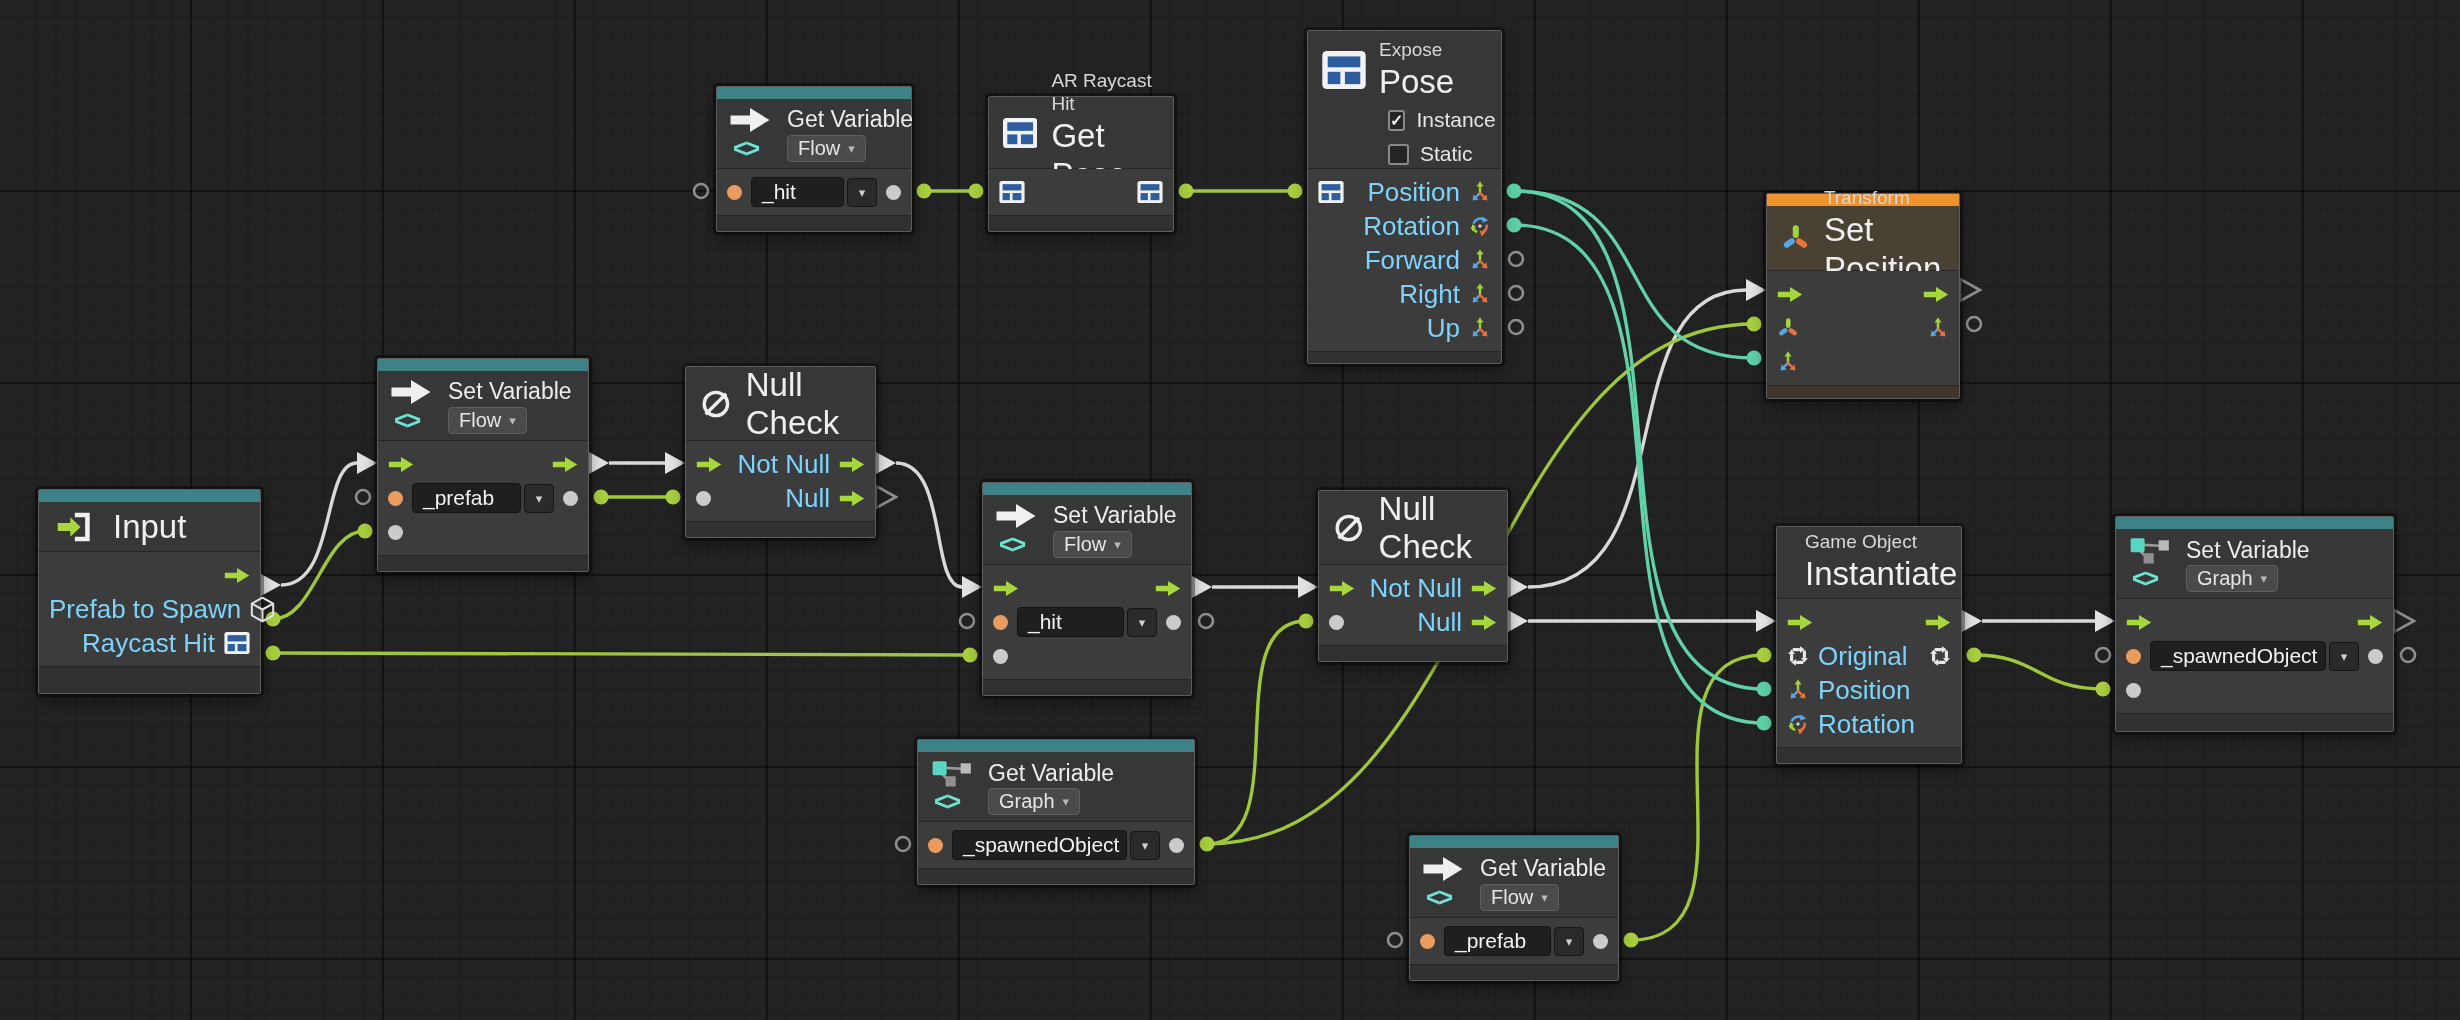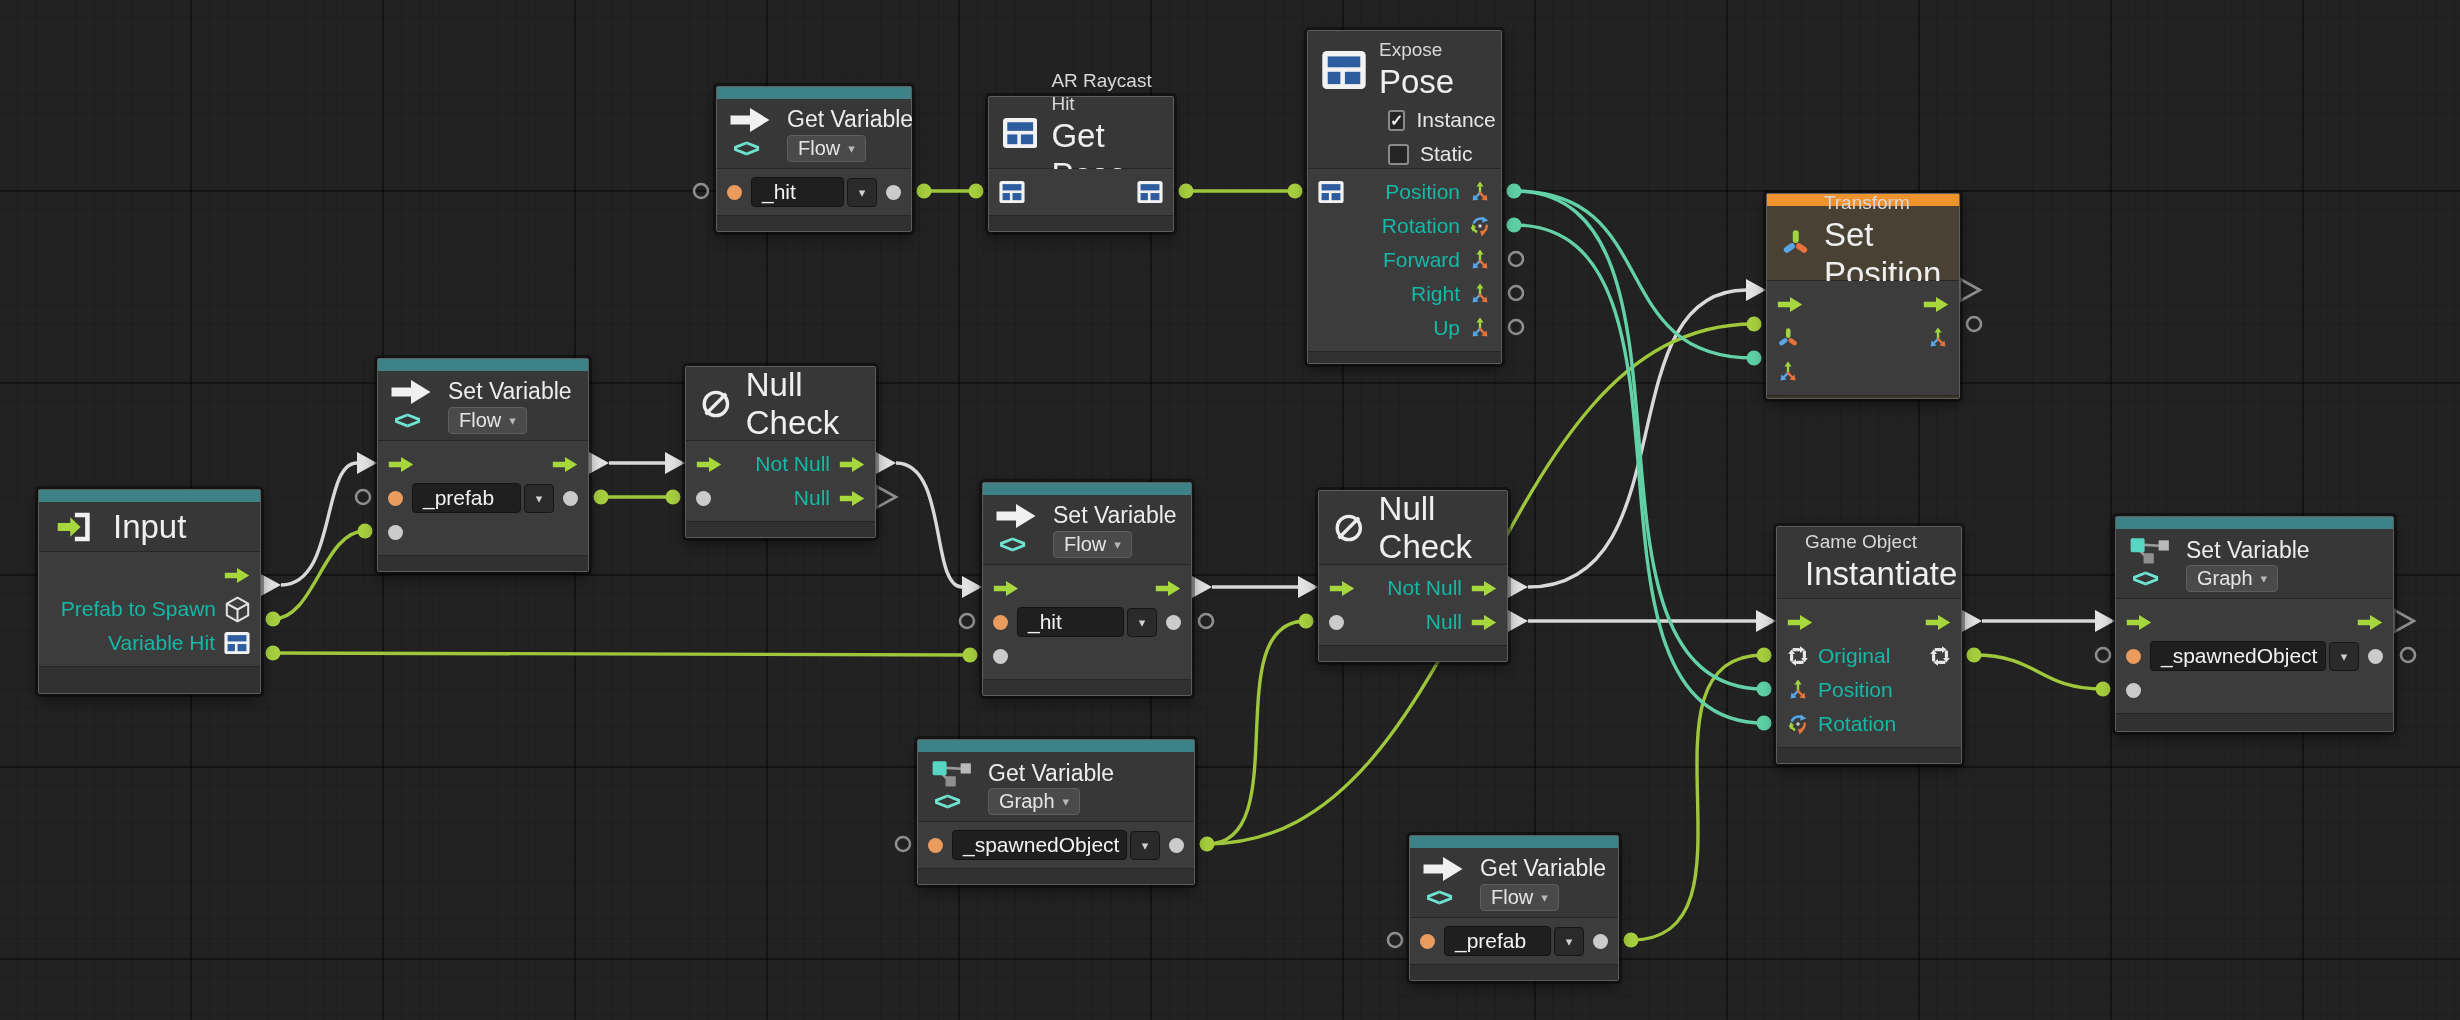--- a/index.html
+++ b/index.html
@@ -25,21 +25,21 @@
   .topbar{height:12px;flex:0 0 12px;}
   .topbar.teal{background:#3c8286;}
   .topbar.orange{background:#f0922e;}
   .nhead{background:#373737;border-bottom:1px solid #262626;box-sizing:border-box;flex:0 0 auto;}
   .nhead.brown{background:#4a4135;}
   .nfoot{flex:1;background:#313131;border-top:1px solid #262626;}
   .nfoot.brown{background:#3e3629;}
   .nbody{padding:6px 0;flex:0 0 auto;background:#3c3c3c;}
   .prow{height:34px;display:flex;align-items:center;gap:9px;padding:0 10px;box-sizing:border-box;}
   .out{margin-left:auto;display:flex;align-items:center;gap:9px;}
-  .plabel{font-size:21px;color:#14b8a6;white-space:nowrap;}
+  .plabel{font-size:26px;color:#7dd3fc;white-space:nowrap;}
   
   .vhead{display:grid;grid-template-columns:58px 1fr;grid-template-rows:auto auto;
          align-items:center;padding:7px 12px 6px 12px;row-gap:1px;}
   .title{font-size:23px;color:#ececec;white-space:nowrap;}
   .codeglyph{color:#6fe3d2;font-weight:700;font-size:25px;letter-spacing:-2px;line-height:1;justify-self:start;padding-left:4px;}
   .dd{display:inline-flex;align-items:center;gap:8px;background:#4a4a4a;border:1px solid #5e5e5e;
       border-radius:4px;color:#e5e5e5;font-size:20px;font-family:inherit;padding:1px 10px;justify-self:start;cursor:pointer;}
   .dd .chev{font-size:13px;color:#b8b8b8;}
   
   .shead{display:flex;align-items:center;gap:14px;padding:8px 14px;box-sizing:border-box;}
@@ -367,21 +367,21 @@
               <use href="#i-vec3"></use>
             </svg>
           </span>
         </div>
   </div>
   <div class="nfoot"></div>
 </div>
 
 <div class="node" style="left:1766px;top:193px;width:194px;height:206px;">
   <div class="topbar orange"></div>
-  <div class="nhead brown shead" style="height:75px;">
+  <div class="nhead brown shead" style="height:65px;">
     <svg class="hicon-tr">
           <use href="#i-transform"></use>
         </svg>
     <span class="tcol">
       <span class="small">Transform</span>
       <span class="big">Set Position</span>
     </span>
   </div>
   <div class="nbody">
     <div class="prow">
@@ -432,21 +432,21 @@
     <div class="prow">
           <span class="out">
             <span class="plabel">Prefab to Spawn</span>
             <svg class="ic-cube">
               <use href="#i-cube"></use>
             </svg>
           </span>
         </div>
     <div class="prow">
           <span class="out">
-            <span class="plabel">Variable Hit</span>
+            <span class="plabel">Raycast Hit</span>
             <svg class="icsm">
               <use href="#i-ar"></use>
             </svg>
           </span>
         </div>
   </div>
   <div class="nfoot"></div>
 </div>
 
 <div class="node" style="left:377px;top:358px;width:212px;height:214px;">

